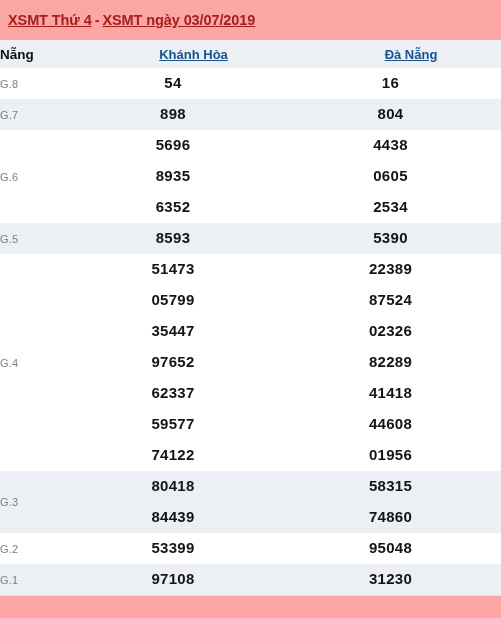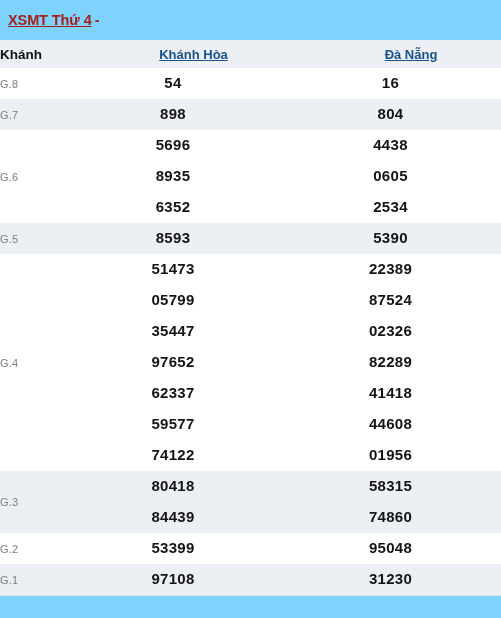--- a/index.html
+++ b/index.html
@@ -12,21 +12,21 @@
     width: 501px;
     height: 618px;
     font-family: "Liberation Sans", "DejaVu Sans", sans-serif;
     overflow: hidden;
   }
 
   #page {
     width: 501px;
     height: 618px;
     position: relative;
-    background: #7dd3fc;
+    background: #fca5a5;
   }
 
   
   #title-bar {
     height: 40px;
     display: flex;
     align-items: center;
     padding-left: 8px;
   }
   .title-link {
@@ -147,31 +147,32 @@
   }
 </style>
 </head>
 <body>
 
 <div id="page">
 
   <div id="title-bar">
     <span class="title-link">XSMT Thứ 4</span>
     <span class="title-sep">-</span>
+    <span class="title-link">XSMT ngày 03/07/2019</span>
   </div>
 
   <table id="result-table">
     <colgroup>
       <col class="c-label">
       <col class="c-prov1">
       <col class="c-prov2">
     </colgroup>
     <thead>
       <tr>
-        <th class="h-label">Khánh</th>
+        <th class="h-label">Nẵng</th>
         <th class="h-prov">
           <span class="prov-link">Khánh Hòa</span>
         </th>
         <th class="h-prov">
           <span class="prov-link">Đà Nẵng</span>
         </th>
       </tr>
     </thead>
     <tbody id="table-body">
         <tr class="grp-row">

